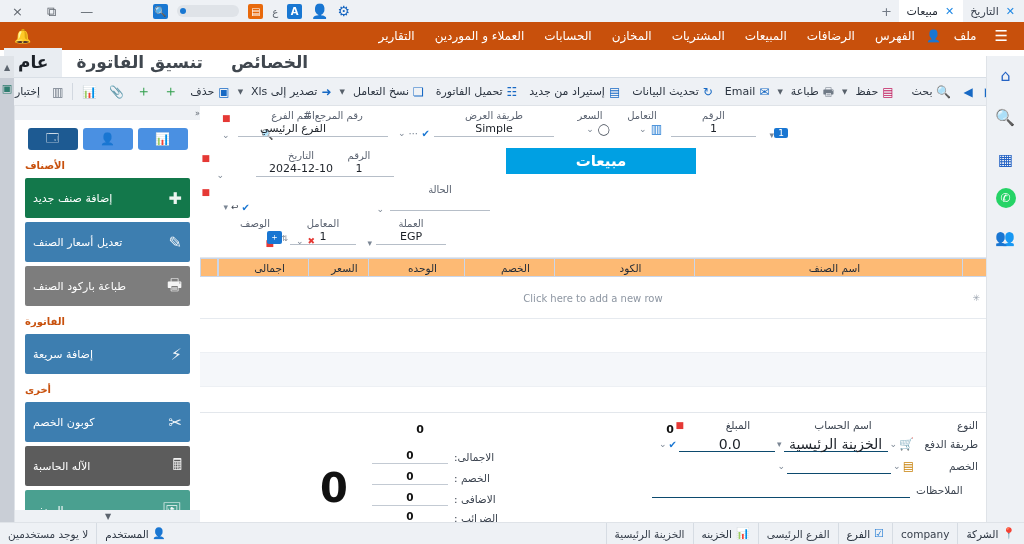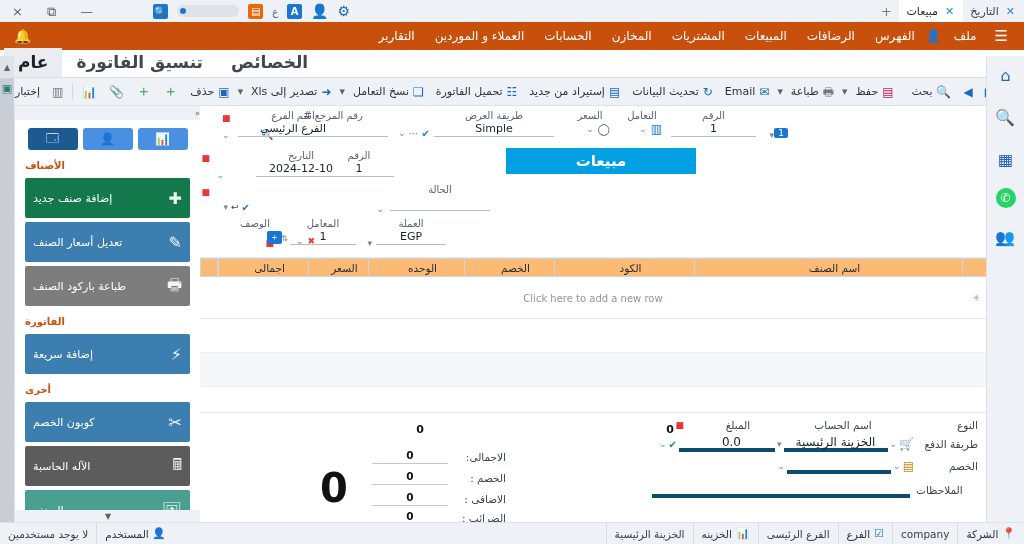--- a/index.html
+++ b/index.html
@@ -132,29 +132,29 @@
             font-size: 10px; color: #8d96a2; direction: ltr; }
   .gstar { position: absolute; right: 6px; top: 16px; color: #9aa3ae; font-size: 9px; }
   .stripe { height: 34px; border-bottom: 1px solid #edf0f4; background: #fff; }
   .stripe.alt { background: #f5f7fa; }
 
   
   .totals { position: absolute; top: 306px; left: 0; width: 786px; height: 110px;
             background: #ffffff; border-top: 1px solid #e3e7ec; }
   .bignum { position: absolute; left: 120px; top: 52px; font-size: 40px; font-weight: bold; color: #111; }
   .tot-row { position: absolute; display: flex; align-items: center; gap: 6px; font-size: 10.5px; }
-  .tot-lab { color: #3c4450; width: 52px; text-align: right; }
+  .tot-lab { color: #3c4450; width: 52px; text-align: left; }
   .tot-val { width: 76px; border-bottom: 1px solid #c3cad3; text-align: center;
              font-weight: bold; color: #111; height: 15px; }
   .midnum { position: absolute; font-weight: bold; font-size: 11px; color: #111; }
 
   
   .pay { position: absolute; }
   .pay .lab { font-size: 10.5px; color: #3c4450; }
-  .pay .line { border-bottom: 4px solid #0c4a6e; height: 15px; font-size: 12px;
+  .pay .line { border-bottom: 1px solid #0c4a6e; height: 15px; font-size: 14px;
                color: #1c2128; display: flex; align-items: center; justify-content: center; }
 
   
   .rightrail {
     position: absolute; top: 56px; right: 0; width: 38px; height: 466px;
     background: #eef1f5; display: flex; flex-direction: column; align-items: center;
     padding-top: 6px; gap: 16px; border-left: 1px solid #dfe3e8;
   }
   .rr-ic { width: 26px; height: 26px; display: flex; align-items: center; justify-content: center;
            color: #2563c4; font-size: 16px; }

